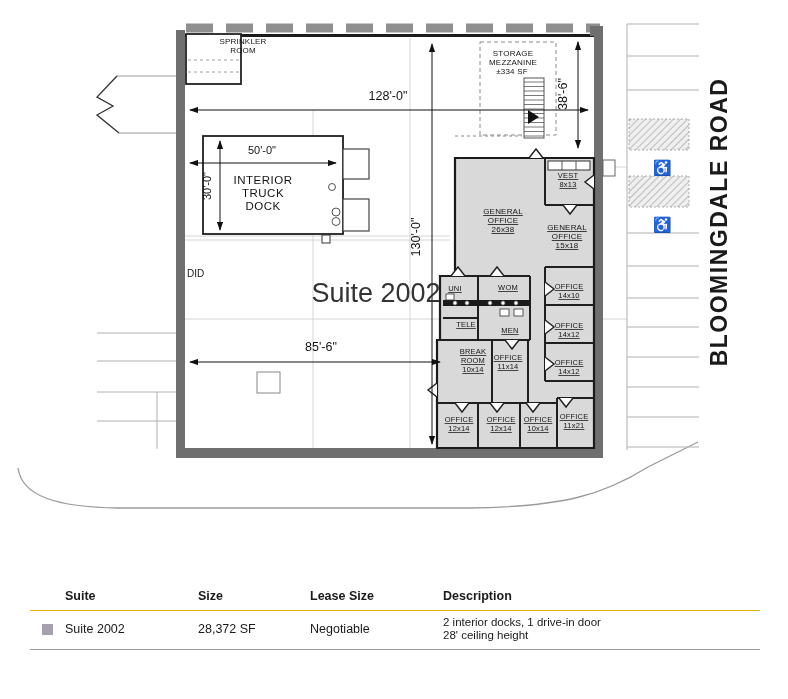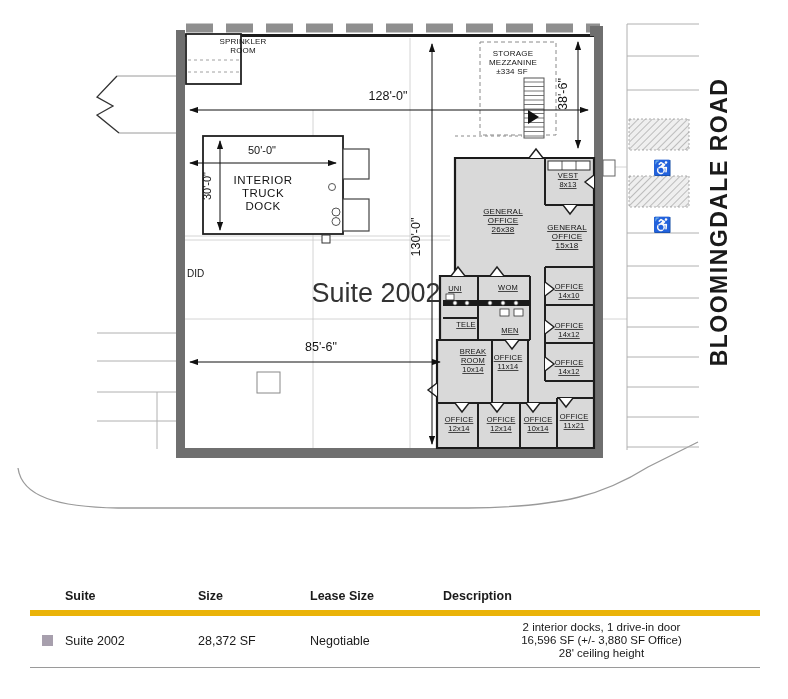--- a/index.html
+++ b/index.html
@@ -11,24 +11,24 @@
   .dimsm{font-size:11px;}
   .lbl8{font-size:8px;letter-spacing:.2px;}
   .lbl75{font-size:7.5px;letter-spacing:.2px;}
   .dock-lbl{font-size:11.5px;letter-spacing:.5px;}
   .suite-big{font-size:27px;fill:#333;}
   .street{font-size:23px;font-weight:bold;letter-spacing:1.5px;fill:#1a1a1a;}
   .did{font-size:10px;}
   
   .table-wrap{position:absolute;left:30px;top:584px;width:730px;}
   .thead,.trow{display:grid;grid-template-columns:35px 133px 112px 133px 1fr;}
-  .thead{font-weight:bold;font-size:12.5px;padding:5px 0 7px 0;border-bottom:6px solid #eab308;}
+  .thead{font-weight:bold;font-size:12.5px;padding:5px 0 7px 0;border-bottom:1px solid #eab308;}
   .trow{align-items:center;padding:5px 0 7px 0;border-bottom:1px solid #9a9a9a;font-size:12.5px;}
   .marker{width:11px;height:11px;background:#a79fad;margin-left:12px;}
-  .desc div{font-size:11.5px;line-height:13px;text-align:center;}
+  .desc div{font-size:11.5px;line-height:13px;}
 </style>
 </head>
 <body>
 
 <div id="page">
 
   <svg width="788" height="565" viewBox="0 0 788 565">
     <defs>
       <marker id="ar" viewBox="0 0 10 7" refX="9" refY="3.5" markerWidth="9" markerHeight="6.3" orient="auto-start-reverse">
         <path d="M0,0L10,3.5L0,7Z" fill="#111"></path>
@@ -252,20 +252,19 @@
     </div>
     <div class="trow">
       <div>
           <div class="marker"></div>
         </div>
       <div>Suite 2002</div>
       <div>28,372 SF</div>
       <div>Negotiable</div>
       <div class="desc">
         <div>2 interior docks, 1 drive-in door</div>
-        <div>16,596 SF (+/- 3,880 SF Office)</div>
         <div>28' ceiling height</div>
       </div>
     </div>
 
   </div>
 
 </div>
 
 </body></html>

